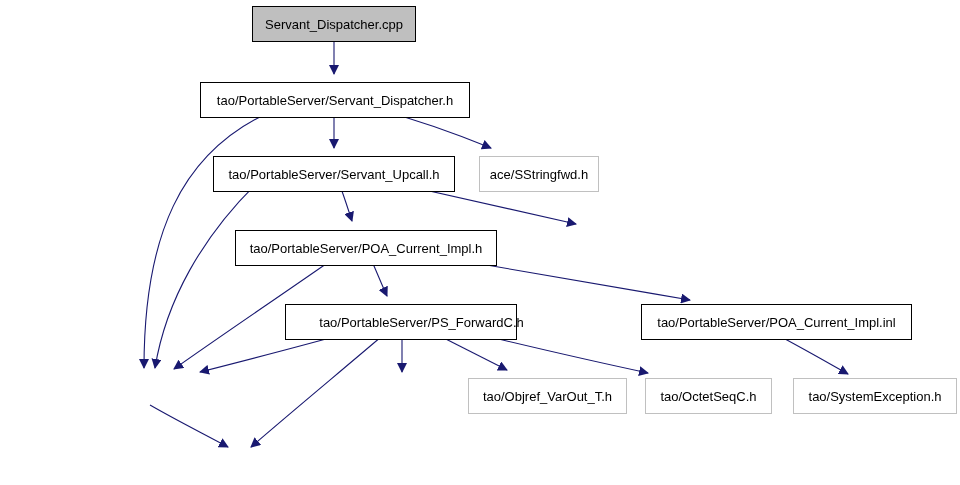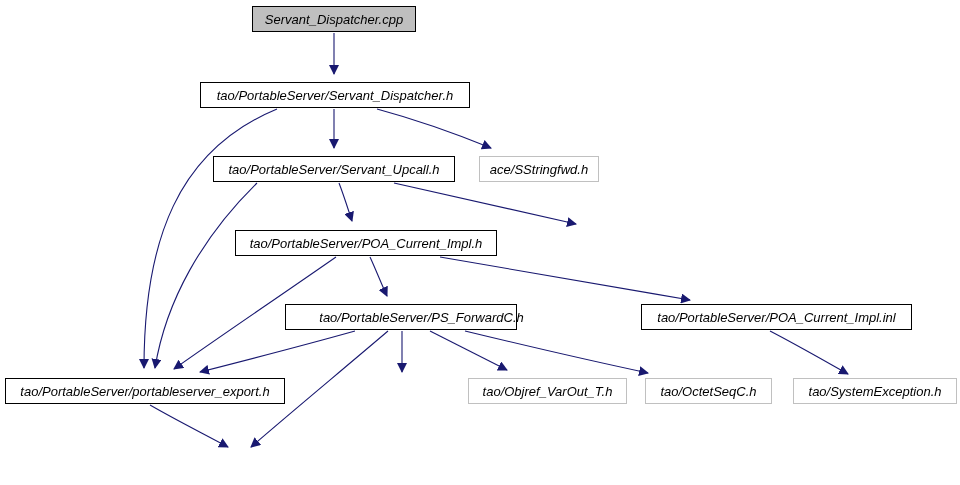--- a/index.html
+++ b/index.html
@@ -16,30 +16,29 @@
     position:relative;
     width:960px;height:485px;
     background:var(--background);
     font-family:"Liberation Sans", sans-serif;
     overflow:hidden;
   }
   .edges{position:absolute;left:0;top:0;width:960px;height:485px;}
   .edges path{stroke:var(--arrow);fill:none;stroke-width:1.1px;}
   .node{
     position:absolute;
-    height:26px;
+    height:36px;
     box-sizing:border-box;
     background:var(--node-fill);
     border:1px solid var(--border-internal);
     color:var(--text);
     font-size:13px;
     display:flex;align-items:center;justify-content:center;
     white-space:nowrap;
     z-index:2;
-    font-style:italic;
   }
   .node.source{background:var(--root-fill);}
   .node.external{border-color:var(--border-external);}
   
   .n0 {left:252px;top:6px;  width:164px;}
   .n1 {left:200px;top:82px; width:270px;}
   .n2 {left:213px;top:156px;width:242px;}
   .n3 {left:479px;top:156px;width:120px;}
   .n4 {left:235px;top:230px;width:262px;}
   .n5 {left:518px;top:230px;width:245px;}
@@ -82,18 +81,17 @@
     <path d="M150,405 C176,420 202,433 228,447" marker-end="url(#arrow)"></path>
   </svg>
 
   <div class="node source n0">Servant_Dispatcher.cpp</div>
   <div class="node n1">tao/PortableServer/Servant_Dispatcher.h</div>
   <div class="node n2">tao/PortableServer/Servant_Upcall.h</div>
   <div class="node external n3">ace/SStringfwd.h</div>
   <div class="node n4">tao/PortableServer/POA_Current_Impl.h</div>
   <div class="node n6">tao/PortableServer/PS_ForwardC.h</div>
   <div class="node n7">tao/PortableServer/POA_Current_Impl.inl</div>
-  <div class="node n8">tao/PortableServer/portableserver_export.h</div>
   <div class="node external n10">tao/Objref_VarOut_T.h</div>
   <div class="node external n11">tao/OctetSeqC.h</div>
   <div class="node external n12">tao/SystemException.h</div>
 
 </div>
 
 </body></html>

